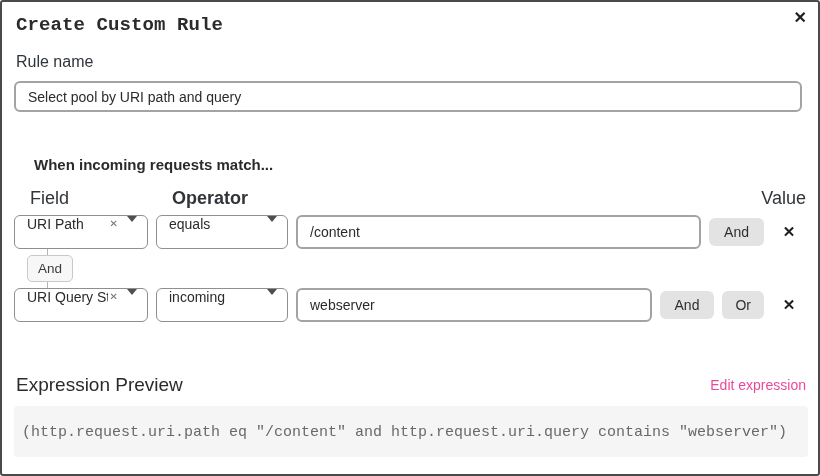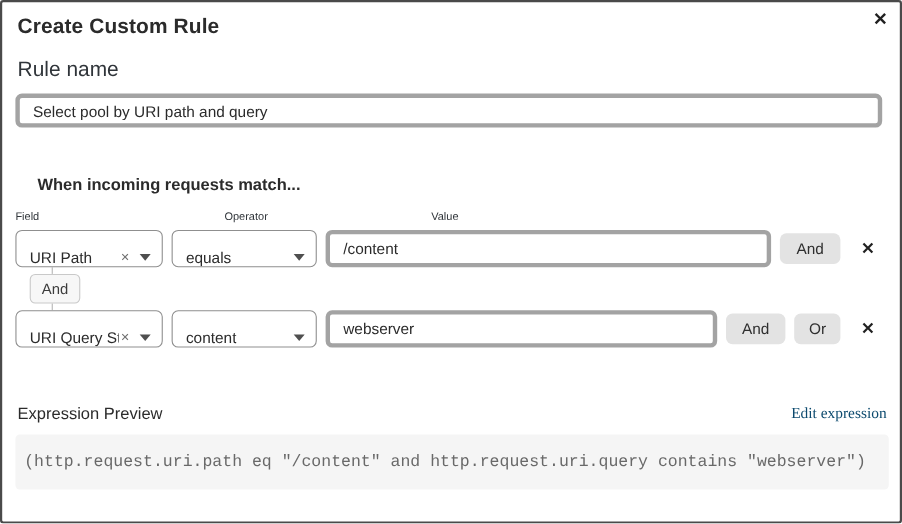--- a/index.html
+++ b/index.html
@@ -18,45 +18,46 @@
     border-radius: 3px;
     padding: 0 12px;
   }
   .dialog-title {
     margin-top: 12px;
     margin-left: 2px;
     font-size: 19px;
     font-weight: 700;
     color: #2b2b2b;
     letter-spacing: 0.1px;
+    font-family: Liberation Mono, monospace;
   }
   .close-btn {
     position: absolute;
     top: 6px; right: 11px;
     background: none; border: none;
     font-size: 16px; font-weight: 700;
     color: #1f1f1f;
     cursor: pointer;
     font-family: "Liberation Sans", sans-serif;
   }
   .field-label {
     margin-top: 17px;
     margin-left: 2px;
-    font-size: 19px;
+    font-size: 16px;
     color: #30353a;
   }
   .field-hint {
     margin-top: 5px;
     margin-left: 2px;
     font-size: 14px;
     color: #9b9b9b;
   }
   .text-input {
     height: 34px;
-    border: 4px solid #a3a3a3;
+    border: 2px solid #a3a3a3;
     border-radius: 6px;
     padding: 0 12px;
     font-size: 14px;
     color: #2b2b2b;
     background: #fff;
     font-family: "Liberation Sans", sans-serif;
     outline: none;
   }
   .rule-input {
     display: block;
@@ -67,41 +68,40 @@
   .match-heading {
     margin-top: 44px;
     margin-left: 20px;
     font-size: 15px;
     font-weight: 700;
     color: #2b2b2b;
   }
   .col-labels {
     display: flex;
     margin-top: 15px;
-    margin-left: 0;
-    font-size: 10px;
+    margin-left: 16px;
+    font-size: 18px;
     color: #30353a;
-    gap: 48px;
   }
   .col-label-field { width: 142px; }
-  .col-label-operator { width: 140px; }
-  .col-label-value { flex: 1; }
+  .col-label-operator { width: 140px; font-weight: bold; }
+  .col-label-value { flex: 1; text-align: right; }
   .cond-row {
     display: flex;
     align-items: center;
     margin-top: 6px;
     height: 34px;
   }
   .select {
     display: flex;
-    align-items: center;
+    align-items: flex-start;
     height: 34px;
     border: 1px solid #8f8f8f;
     border-radius: 6px;
-    padding: 16px 10px 0 12px;
+    padding: 0 10px 0 12px;
     background: #fff;
     font-size: 14px;
     color: #2b2b2b;
     cursor: pointer;
   }
   .field-select { width: 134px; margin-right: 8px; }
   .op-select { width: 132px; margin-right: 8px; }
   .sel-text { white-space: nowrap; overflow: hidden; }
   .clear-x {
     margin-left: auto;
@@ -154,27 +154,26 @@
     font-family: "Liberation Sans", sans-serif;
     cursor: pointer;
   }
   .expr-header {
     display: flex;
     align-items: center;
     justify-content: space-between;
     margin-top: 52px;
     margin-left: 2px;
   }
-  .expr-label { font-size: 15px; color: #2b2b2b; }
+  .expr-label { font-size: 19px; color: #2b2b2b; }
   .edit-link {
     font-size: 14px;
-    color: #0c4a6e;
+    color: #ec4899;
     text-decoration: none;
     cursor: pointer;
-    font-family: Liberation Serif, serif;
   }
   .code-block {
     margin-top: 10px;
     width: 794px;
     background: #f5f5f5;
     border-radius: 4px;
     padding: 16px 8px;
     white-space: nowrap;
     overflow: hidden;
   }
@@ -226,21 +225,21 @@
     <div class="vline"></div>
   </div>
 
   <div class="cond-row" style="margin-top:0;">
     <div class="select field-select">
       <span class="sel-text">URI Query St...</span>
       <span class="clear-x">✕</span>
       <span class="caret"></span>
     </div>
     <div class="select op-select">
-      <span class="sel-text">content</span>
+      <span class="sel-text">incoming</span>
       <span class="caret"></span>
     </div>
     <input class="text-input value-input" type="text" value="webserver" style="">
     <button class="chip-btn">And</button>
     <button class="chip-btn or-btn">Or</button>
     <span class="row-delete">✕</span>
   </div>
 
   <div class="expr-header">
     <div class="expr-label">Expression Preview</div>

